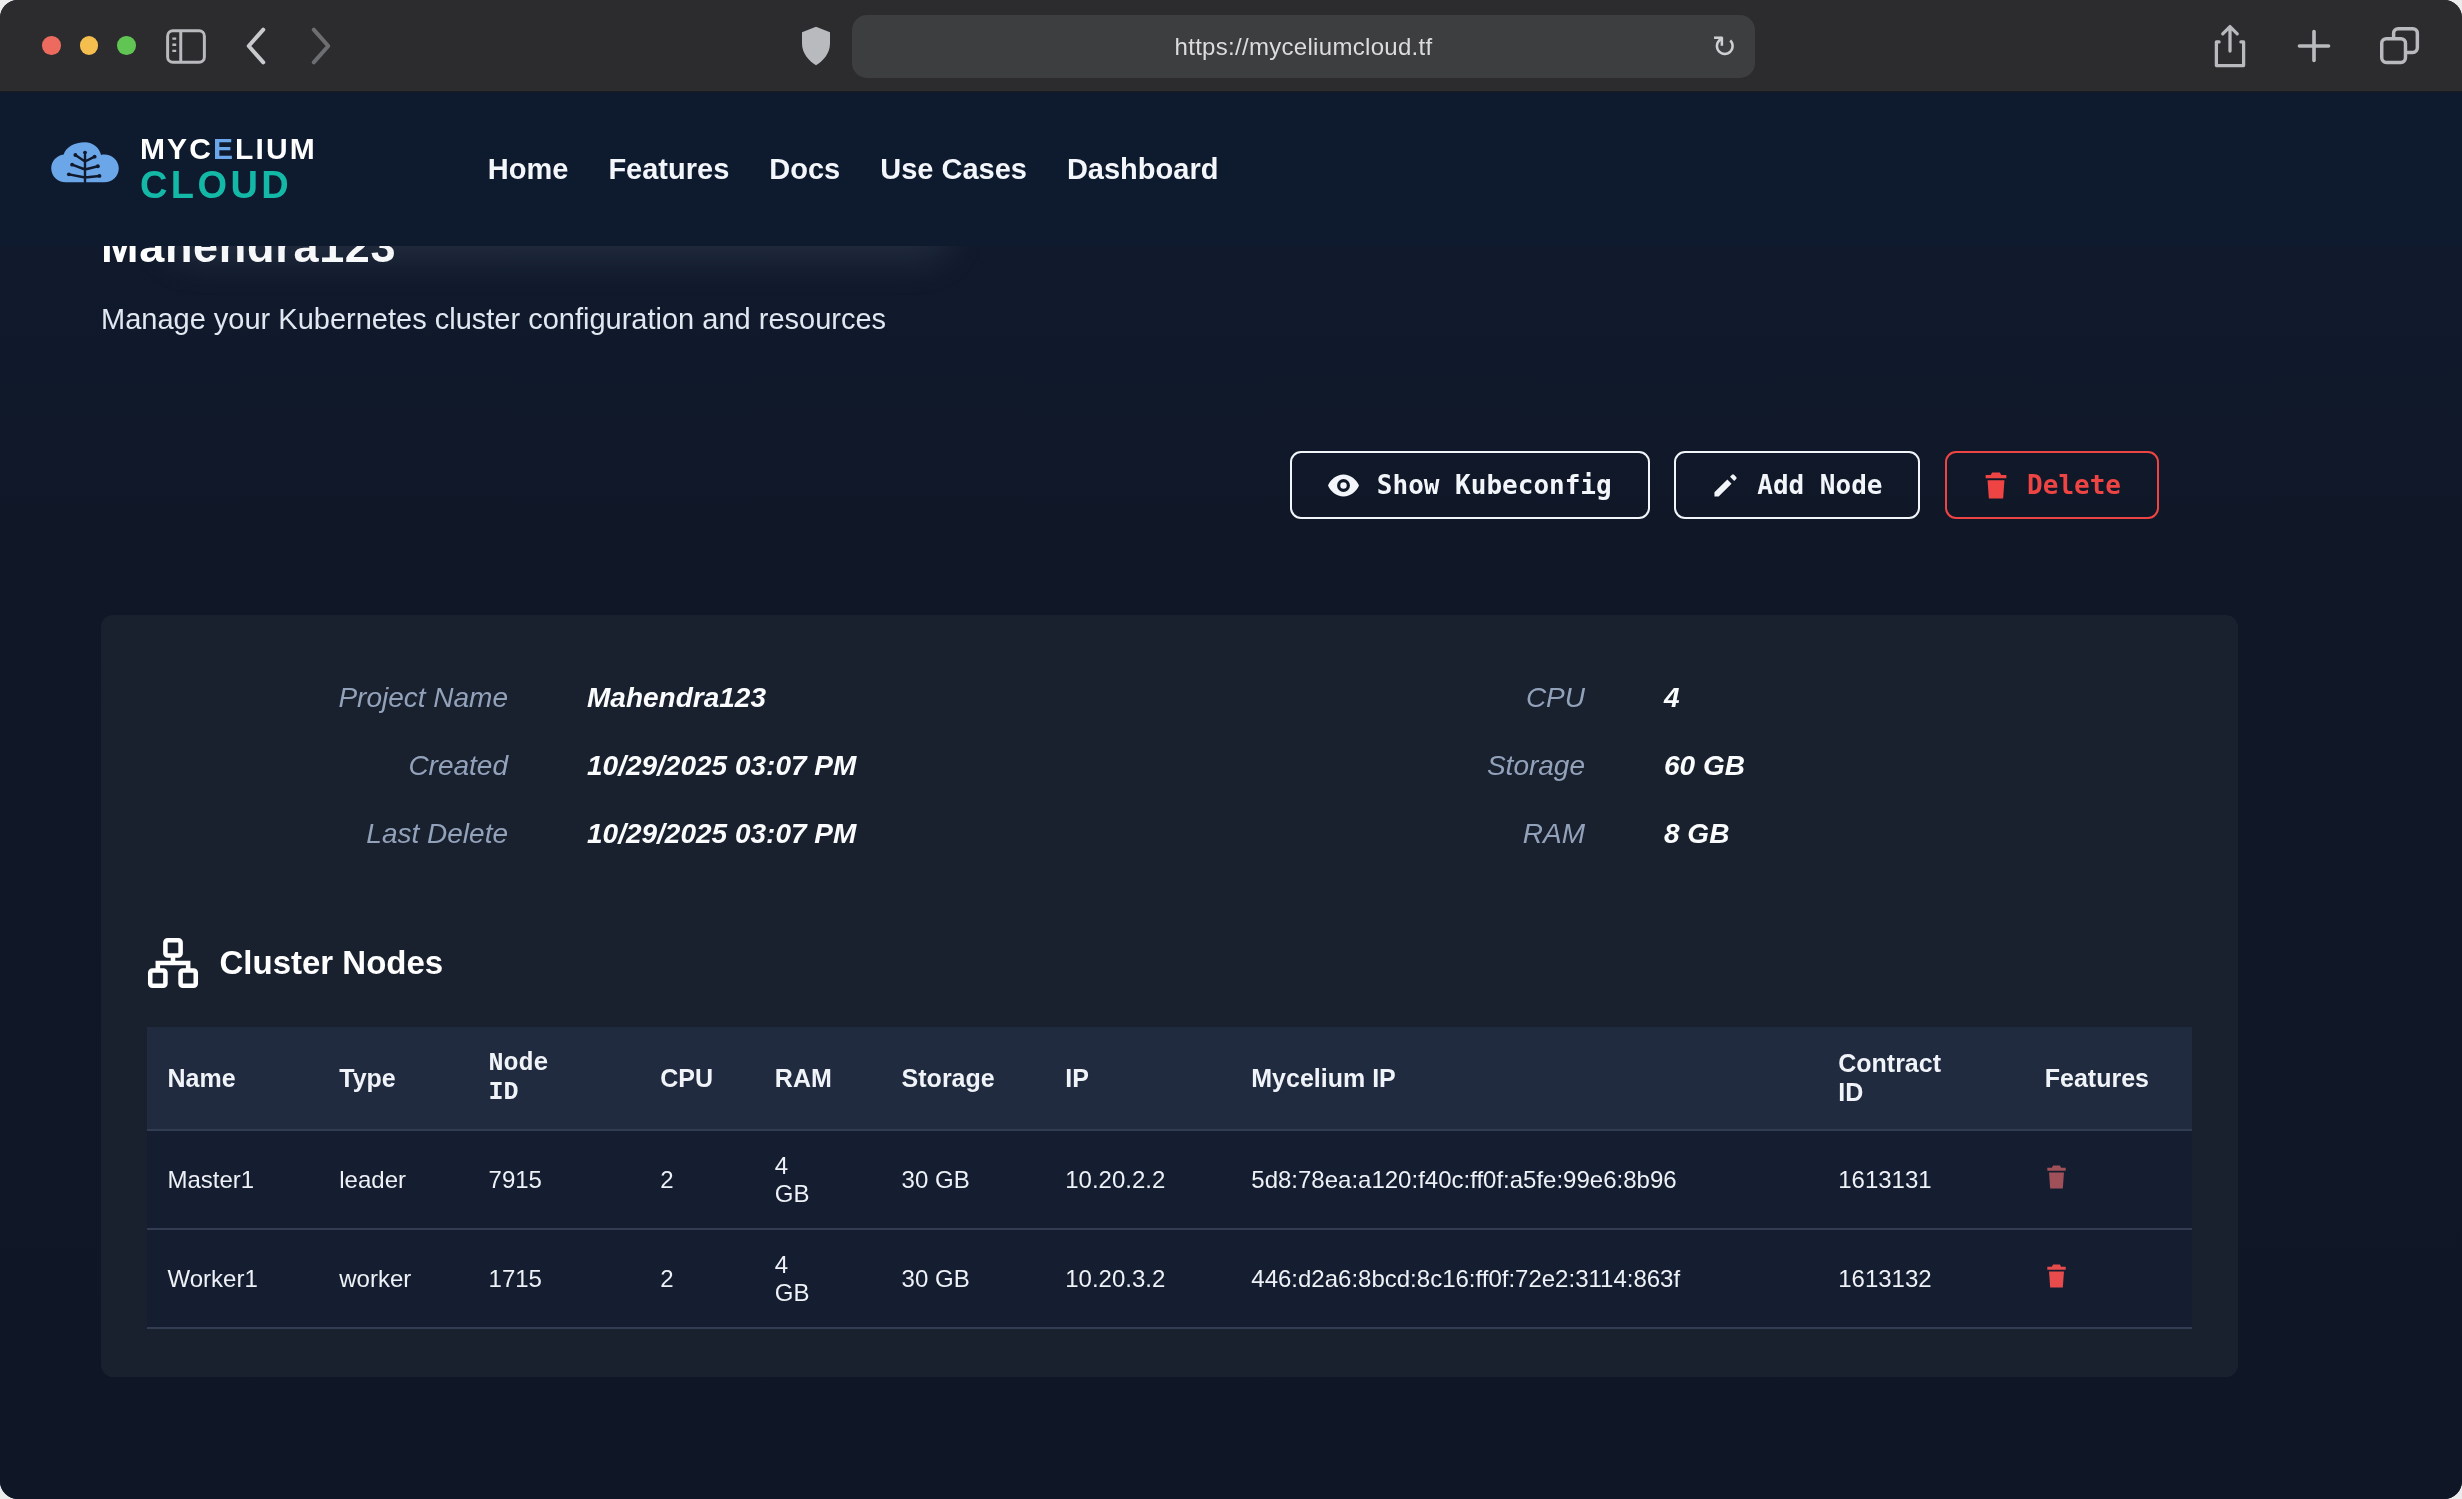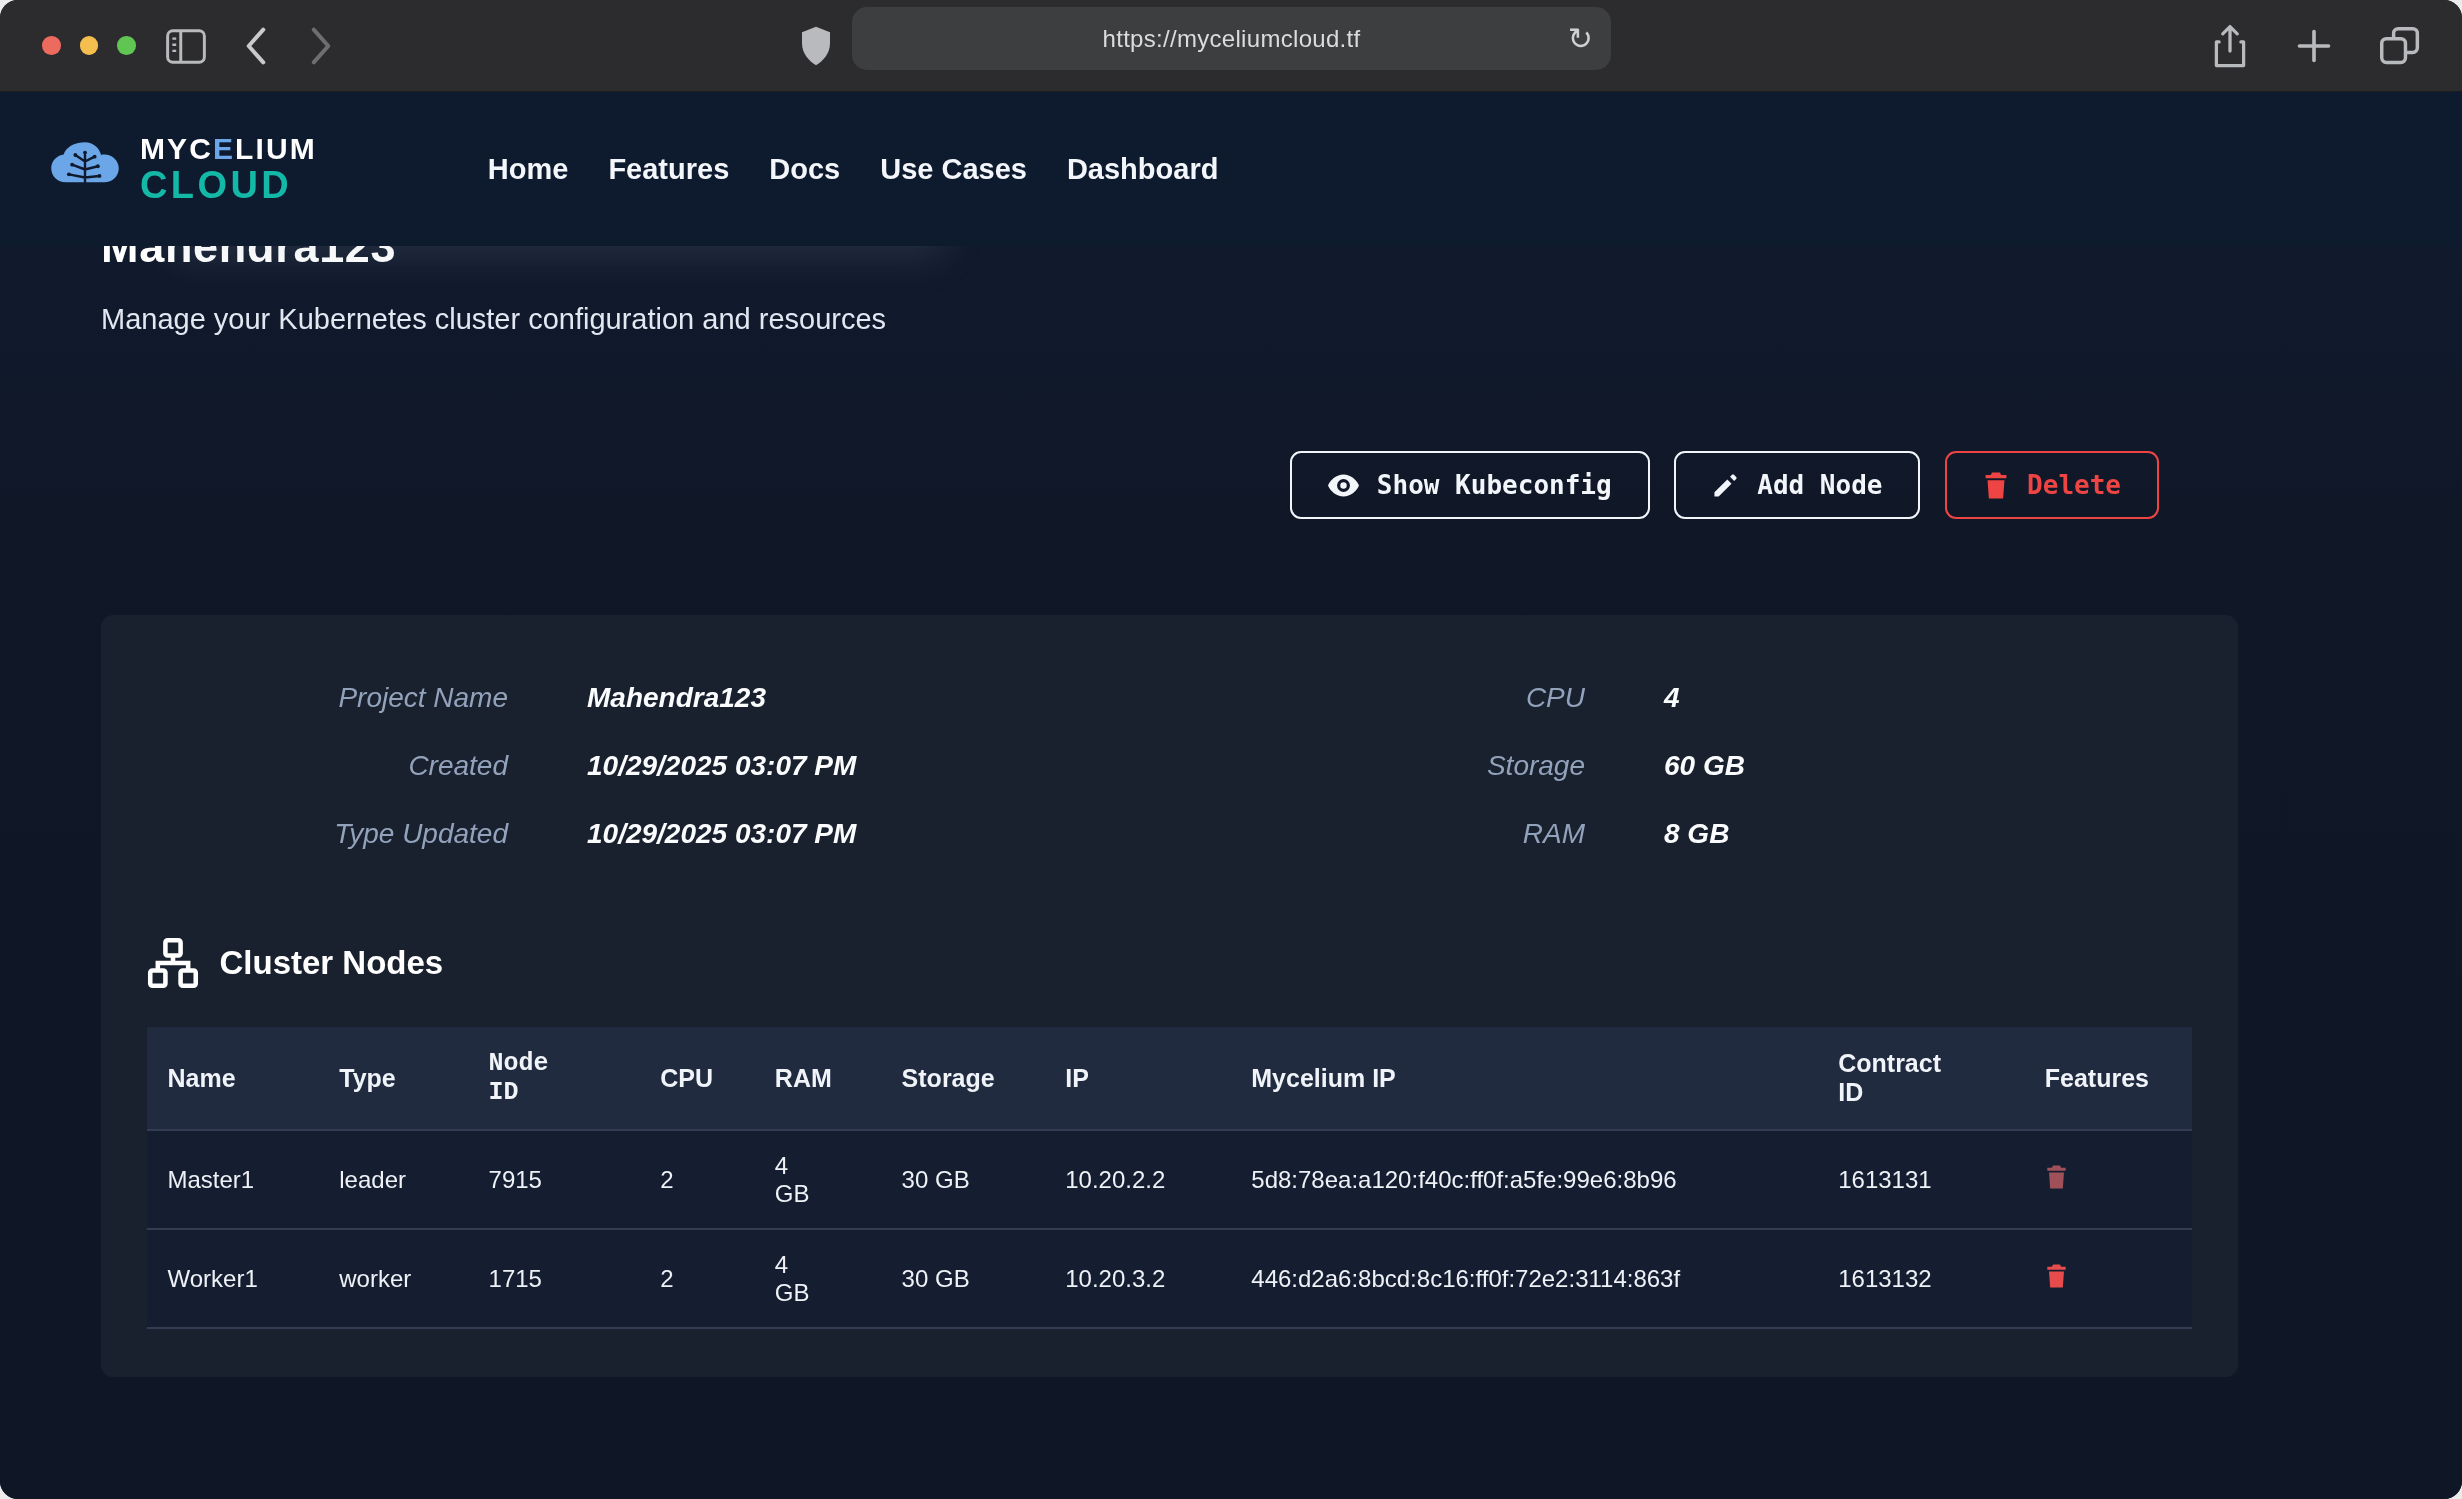--- a/index.html
+++ b/index.html
@@ -10,21 +10,21 @@
 
   
   .chrome { position:relative; height:92px; background:#2c2c2e; border-bottom:0.7px solid #1c1c1e; }
   .traffic { position:absolute; left:42px; top:36px; display:flex; gap:19px; }
   .light { width:18.5px; height:18.5px; border-radius:50%; }
   .light.red{ background:#ed6a5f; } .light.yellow{ background:#f5bf4f; } .light.green{ background:#61c554; }
   .chrome-ic { position:absolute; top:0; height:92px; display:flex; align-items:center; color:#b9babd; }
   .chrome svg { display:block; }
   .ic-sidebar{ left:165px; } .ic-back{ left:241px; color:#c9cacd; } .ic-fwd{ left:306px; color:#6d6e71; }
   .ic-shield{ left:798px; }
-  .urlbar { position:absolute; left:852px; top:7px; width:759px; height:63px;
+  .urlbar { position:absolute; left:852px; top:15px; width:903px; height:63px;
     background:#3d3e40; border-radius:15px; display:flex; align-items:center; justify-content:center; }
   .url-text { color:#dcdcde; font-size:24px; letter-spacing:0.3px; }
   .ic-refresh { position:absolute; right:18px; top:50%; transform:translateY(-50%);
     color:#cfd0d3; font-size:30px; line-height:1; }
   .right-ics { position:absolute; right:40px; top:0; height:92px; display:flex; gap:44px; align-items:center; color:#b9babd; }
 
   
   .page { position:relative; height:1407px;
     background:linear-gradient(180deg,#101b2f 0%, #101828 30%, #0f1726 100%); }
 
@@ -207,21 +207,21 @@
           <div class="info-col left">
             <div class="info-row">
               <span class="info-label">Project Name</span>
               <span class="info-value">Mahendra123</span>
             </div>
             <div class="info-row">
               <span class="info-label">Created</span>
               <span class="info-value">10/29/2025 03:07 PM</span>
             </div>
             <div class="info-row">
-              <span class="info-label">Type Updated</span>
+              <span class="info-label">Last Delete</span>
               <span class="info-value">10/29/2025 03:07 PM</span>
             </div>
           </div>
           <div class="info-col right">
             <div class="info-row">
               <span class="info-label">CPU</span>
               <span class="info-value">4</span>
             </div>
             <div class="info-row">
               <span class="info-label">Storage</span>

